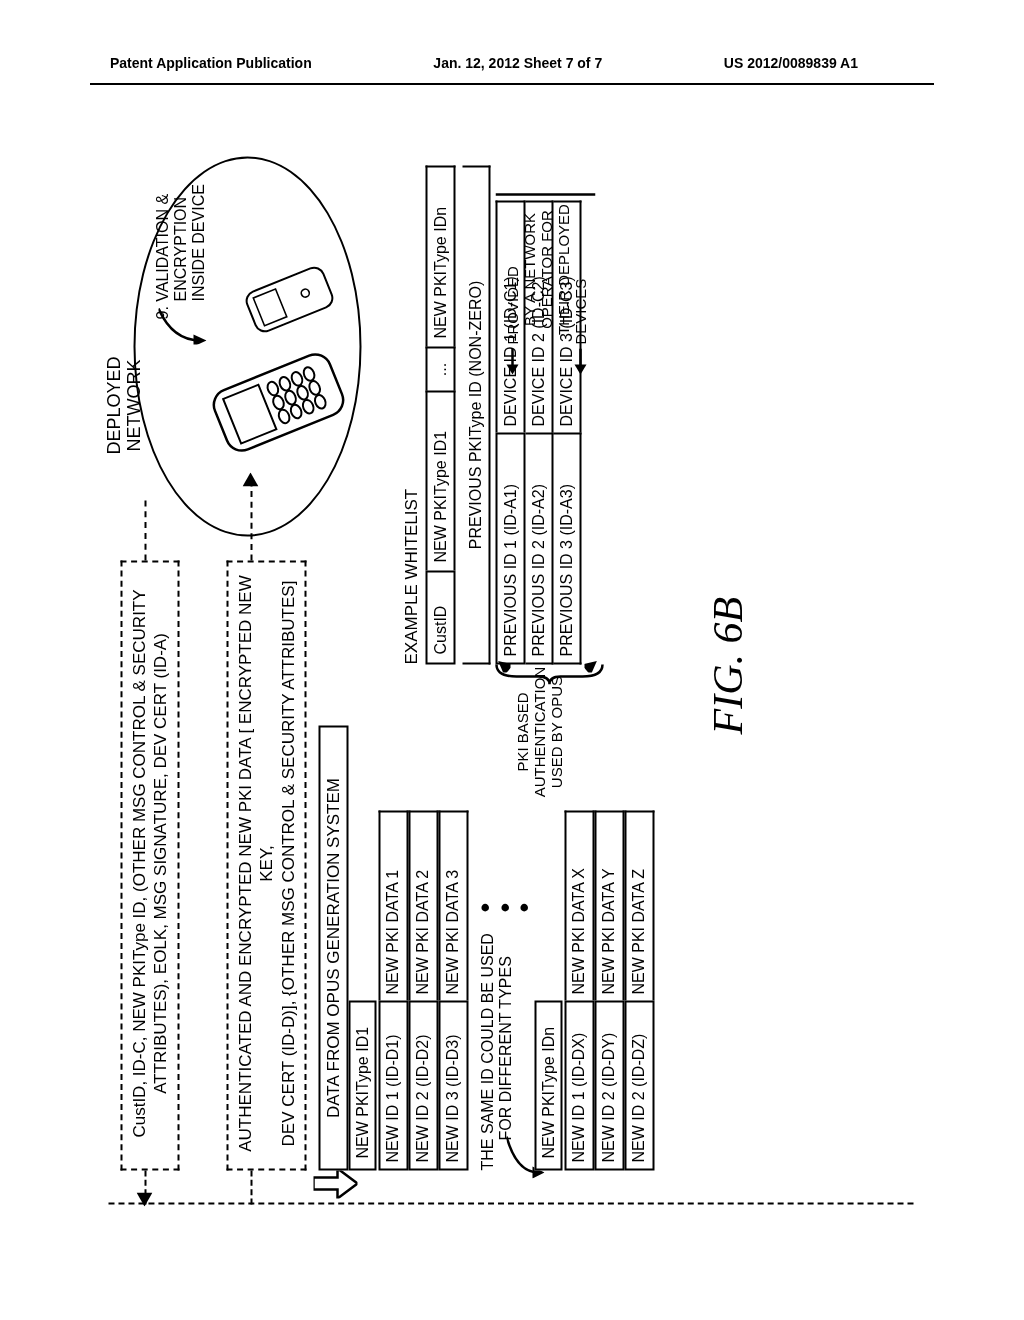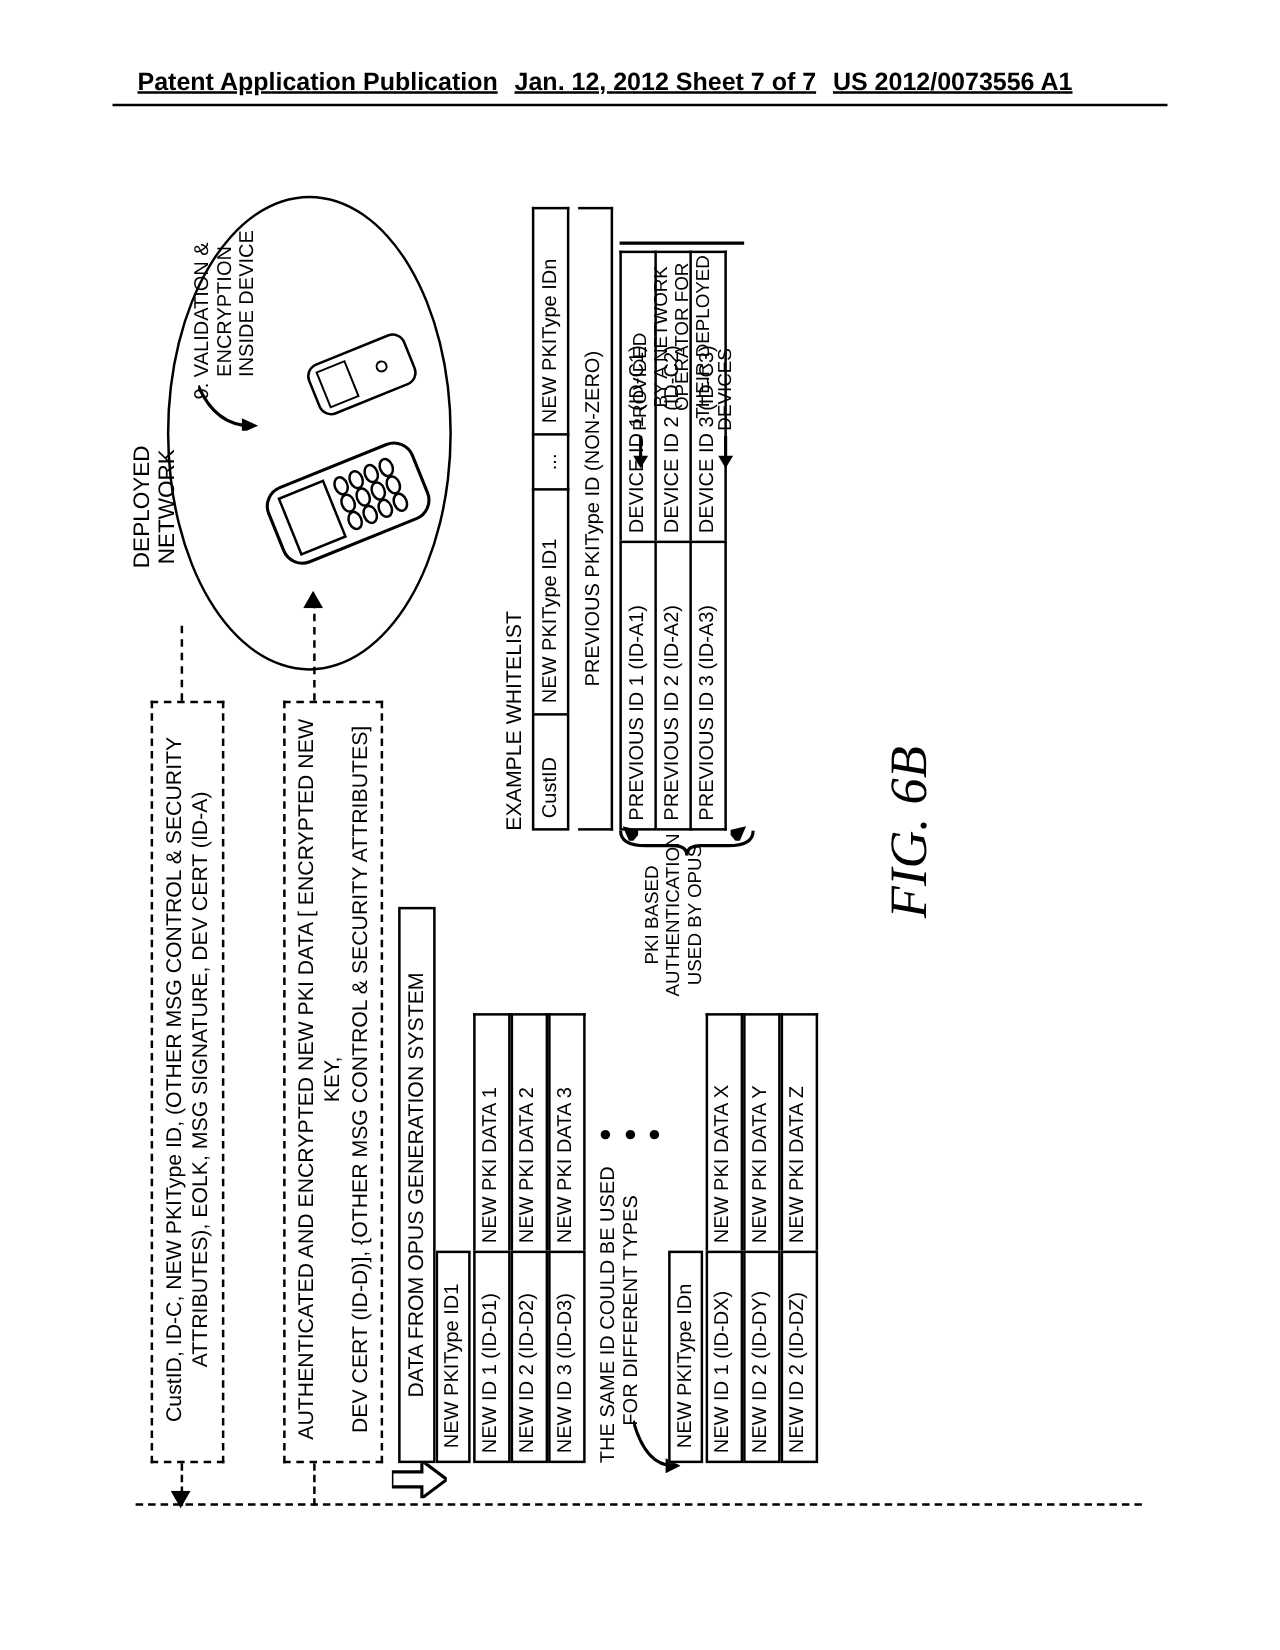--- a/index.html
+++ b/index.html
@@ -18,23 +18,22 @@
     background: #fff;
   }
   .header {
     position: absolute;
     top: 55px;
     left: 0;
     width: 968px;
     display: flex;
     justify-content: space-between;
     padding: 0 110px;
-    font-size: 20px;
+    font-size: 14px;
     font-weight: bold;
-    text-decoration: underline;
   }
   .header-rule {
     position: absolute;
     top: 83px;
     left: 90px;
     width: 844px;
     height: 0;
     border-top: 2px solid #000;
   }
   .figure-area {
@@ -157,21 +156,21 @@
 
   .bracket { position:absolute; }
 </style>
 </head>
 <body>
 
 <div class="page">
   <div class="header">
     <span>Patent Application Publication</span>
     <span>Jan. 12, 2012  Sheet 7 of 7</span>
-    <span>US 2012/0073556 A1</span>
+    <span>US 2012/0089839 A1</span>
   </div>
   <div class="header-rule"></div>
 
   <div class="figure-area">
     <div class="inner">
 
       <div class="dash-vert"></div>
 
       <svg class="big-arrow" width="30" height="44" viewBox="0 0 30 44">
         <path d="M9 0 H21 V24 H30 L15 44 L0 24 H9 Z" fill="#fff" stroke="#000" stroke-width="2.5"></path>

